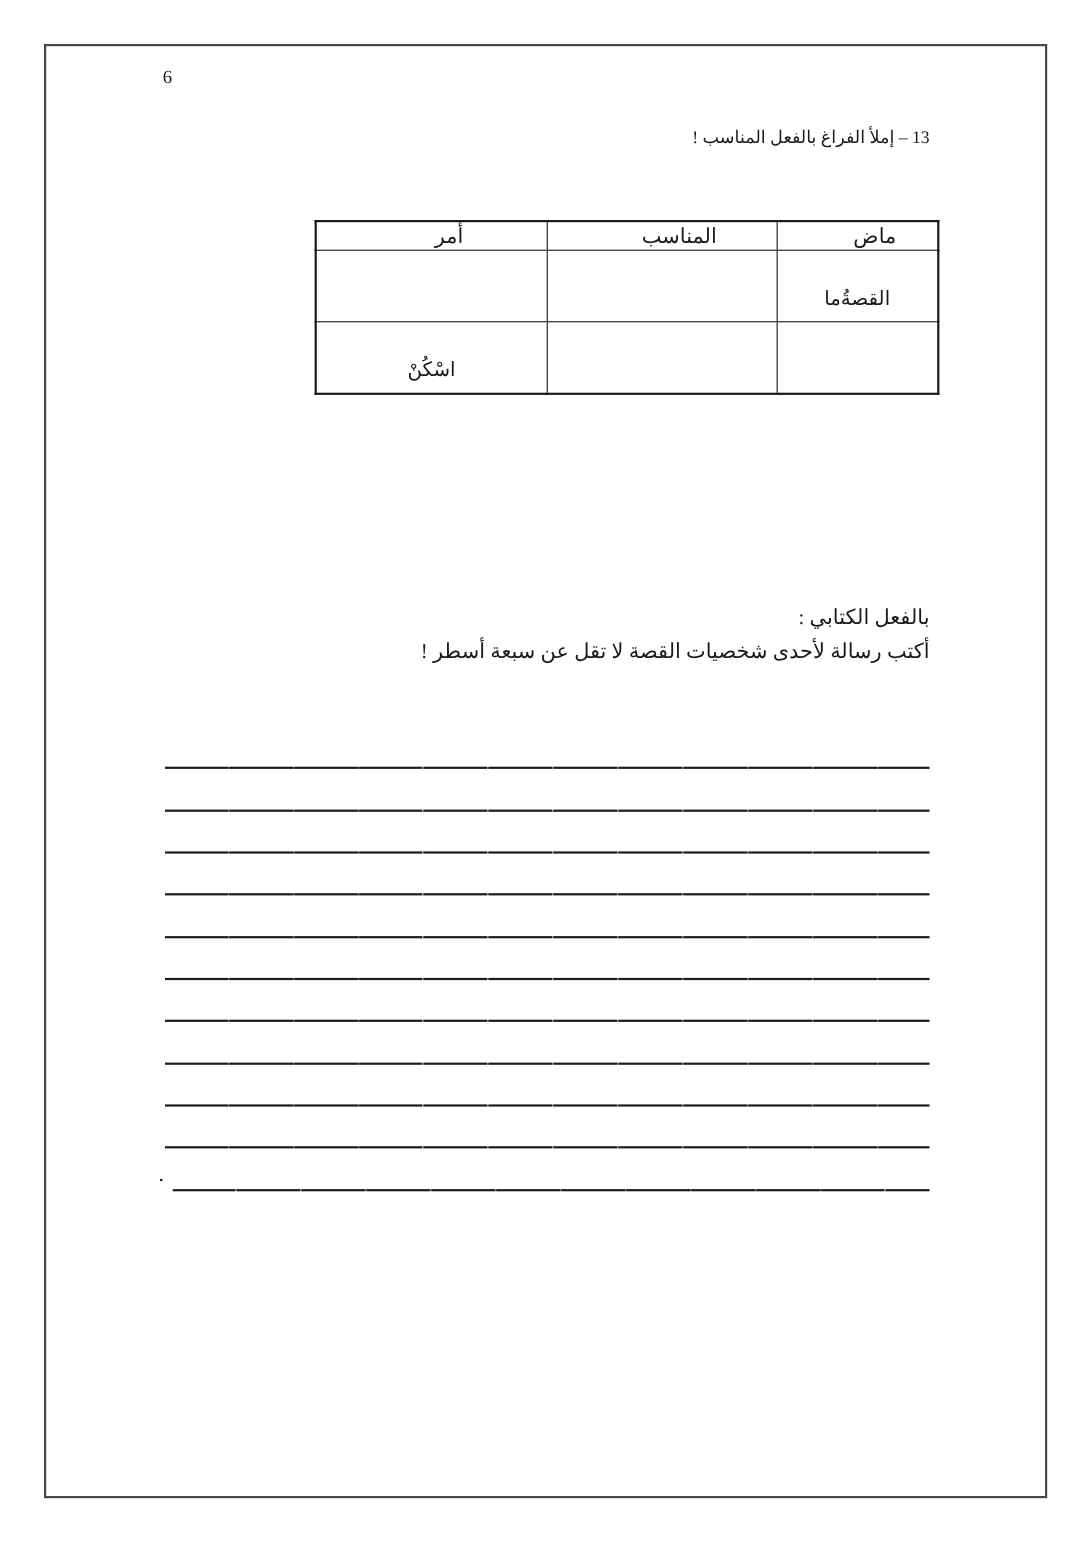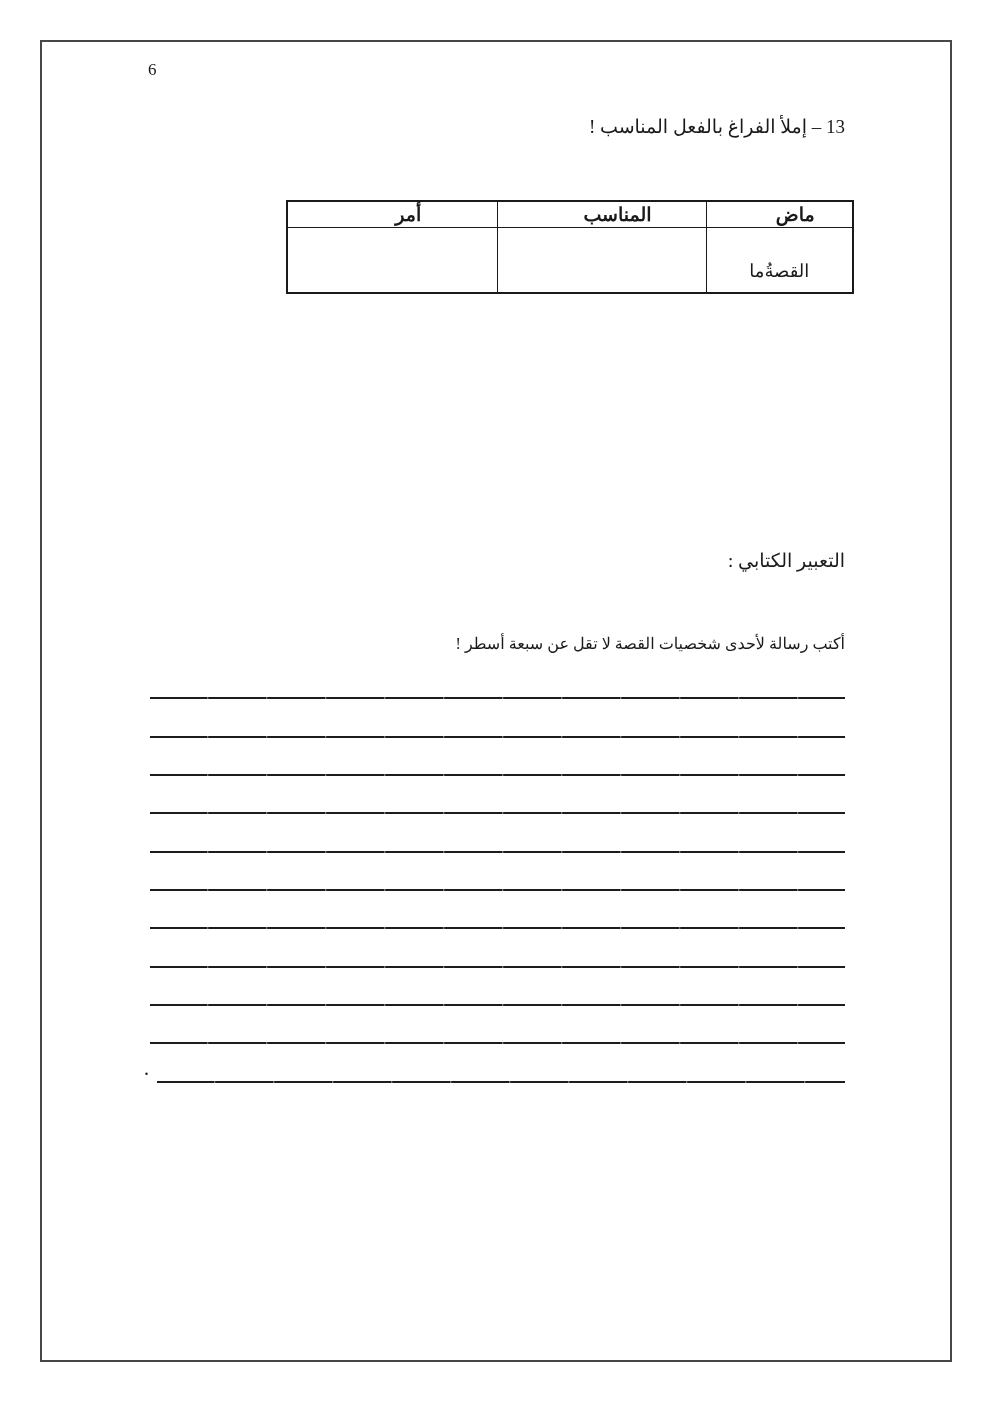--- a/index.html
+++ b/index.html
@@ -31,21 +31,21 @@
     top: 60px;
     font-size: 17px;
     color: #1a1a1a;
   }
   .q-title {
     position: absolute;
     right: 147px;
     top: 115px;
     direction: rtl;
     unicode-bidi: embed;
-    font-size: 19px;
+    font-size: 16px;
     white-space: nowrap;
   }
   table.verb-table {
     position: absolute;
     left: 286px;
     top: 200px;
     direction: rtl;
     border-collapse: collapse;
     table-layout: fixed;
     border: 2px solid #1a1a1a;
@@ -54,21 +54,21 @@
   .verb-table col.col-mudari { width: 209px; }
   .verb-table col.col-amr    { width: 210px; }
   .verb-table th, .verb-table td {
     border: 1px solid #1a1a1a;
     text-align: center;
     padding: 0;
     overflow: hidden;
   }
   .verb-table th {
     height: 25px;
-    font-weight: bold;
+    font-weight: normal;
     font-size: 19px;
     vertical-align: middle;
     padding-left: 32px;
   }
   .verb-table td {
     height: 54px;
     font-size: 18px;
     vertical-align: bottom;
     padding-bottom: 10px;
   }
@@ -77,24 +77,24 @@
     right: 147px;
     top: 549px;
     direction: rtl;
     unicode-bidi: embed;
     font-size: 19px;
     white-space: nowrap;
   }
   .instruction {
     position: absolute;
     right: 147px;
-    top: 634px;
+    top: 580px;
     direction: rtl;
     unicode-bidi: embed;
-    font-size: 16px;
+    font-size: 19px;
     white-space: nowrap;
   }
   .writing-line {
     position: absolute;
     left: 150px;
     width: 695px;
     height: 2px;
     background: repeating-linear-gradient(
       to right,
       #1c1c1c 0px,
@@ -136,24 +136,29 @@
       <th>المناسب</th>
       <th>أمر</th>
     </tr>
   </thead>
   <tbody>
     <tr>
       <td>القصةُما</td>
       <td></td>
       <td></td>
     </tr>
+    <tr>
+      <td></td>
+      <td></td>
+      <td>اسْكُنْ</td>
+    </tr>
   </tbody>
 </table>
 
-<div class="section-title">التعبير الكتابي :</div>
+<div class="section-title">بالفعل الكتابي :</div>
 
 <div class="instruction">أكتب رسالة لأحدى شخصيات القصة لا تقل عن سبعة أسطر !</div>
 
 <div class="writing-line" style="top:697px"></div>
 <div class="writing-line" style="top:736px"></div>
 <div class="writing-line" style="top:774px"></div>
 <div class="writing-line" style="top:812px"></div>
 <div class="writing-line" style="top:851px"></div>
 <div class="writing-line" style="top:889px"></div>
 <div class="writing-line" style="top:927px"></div>

